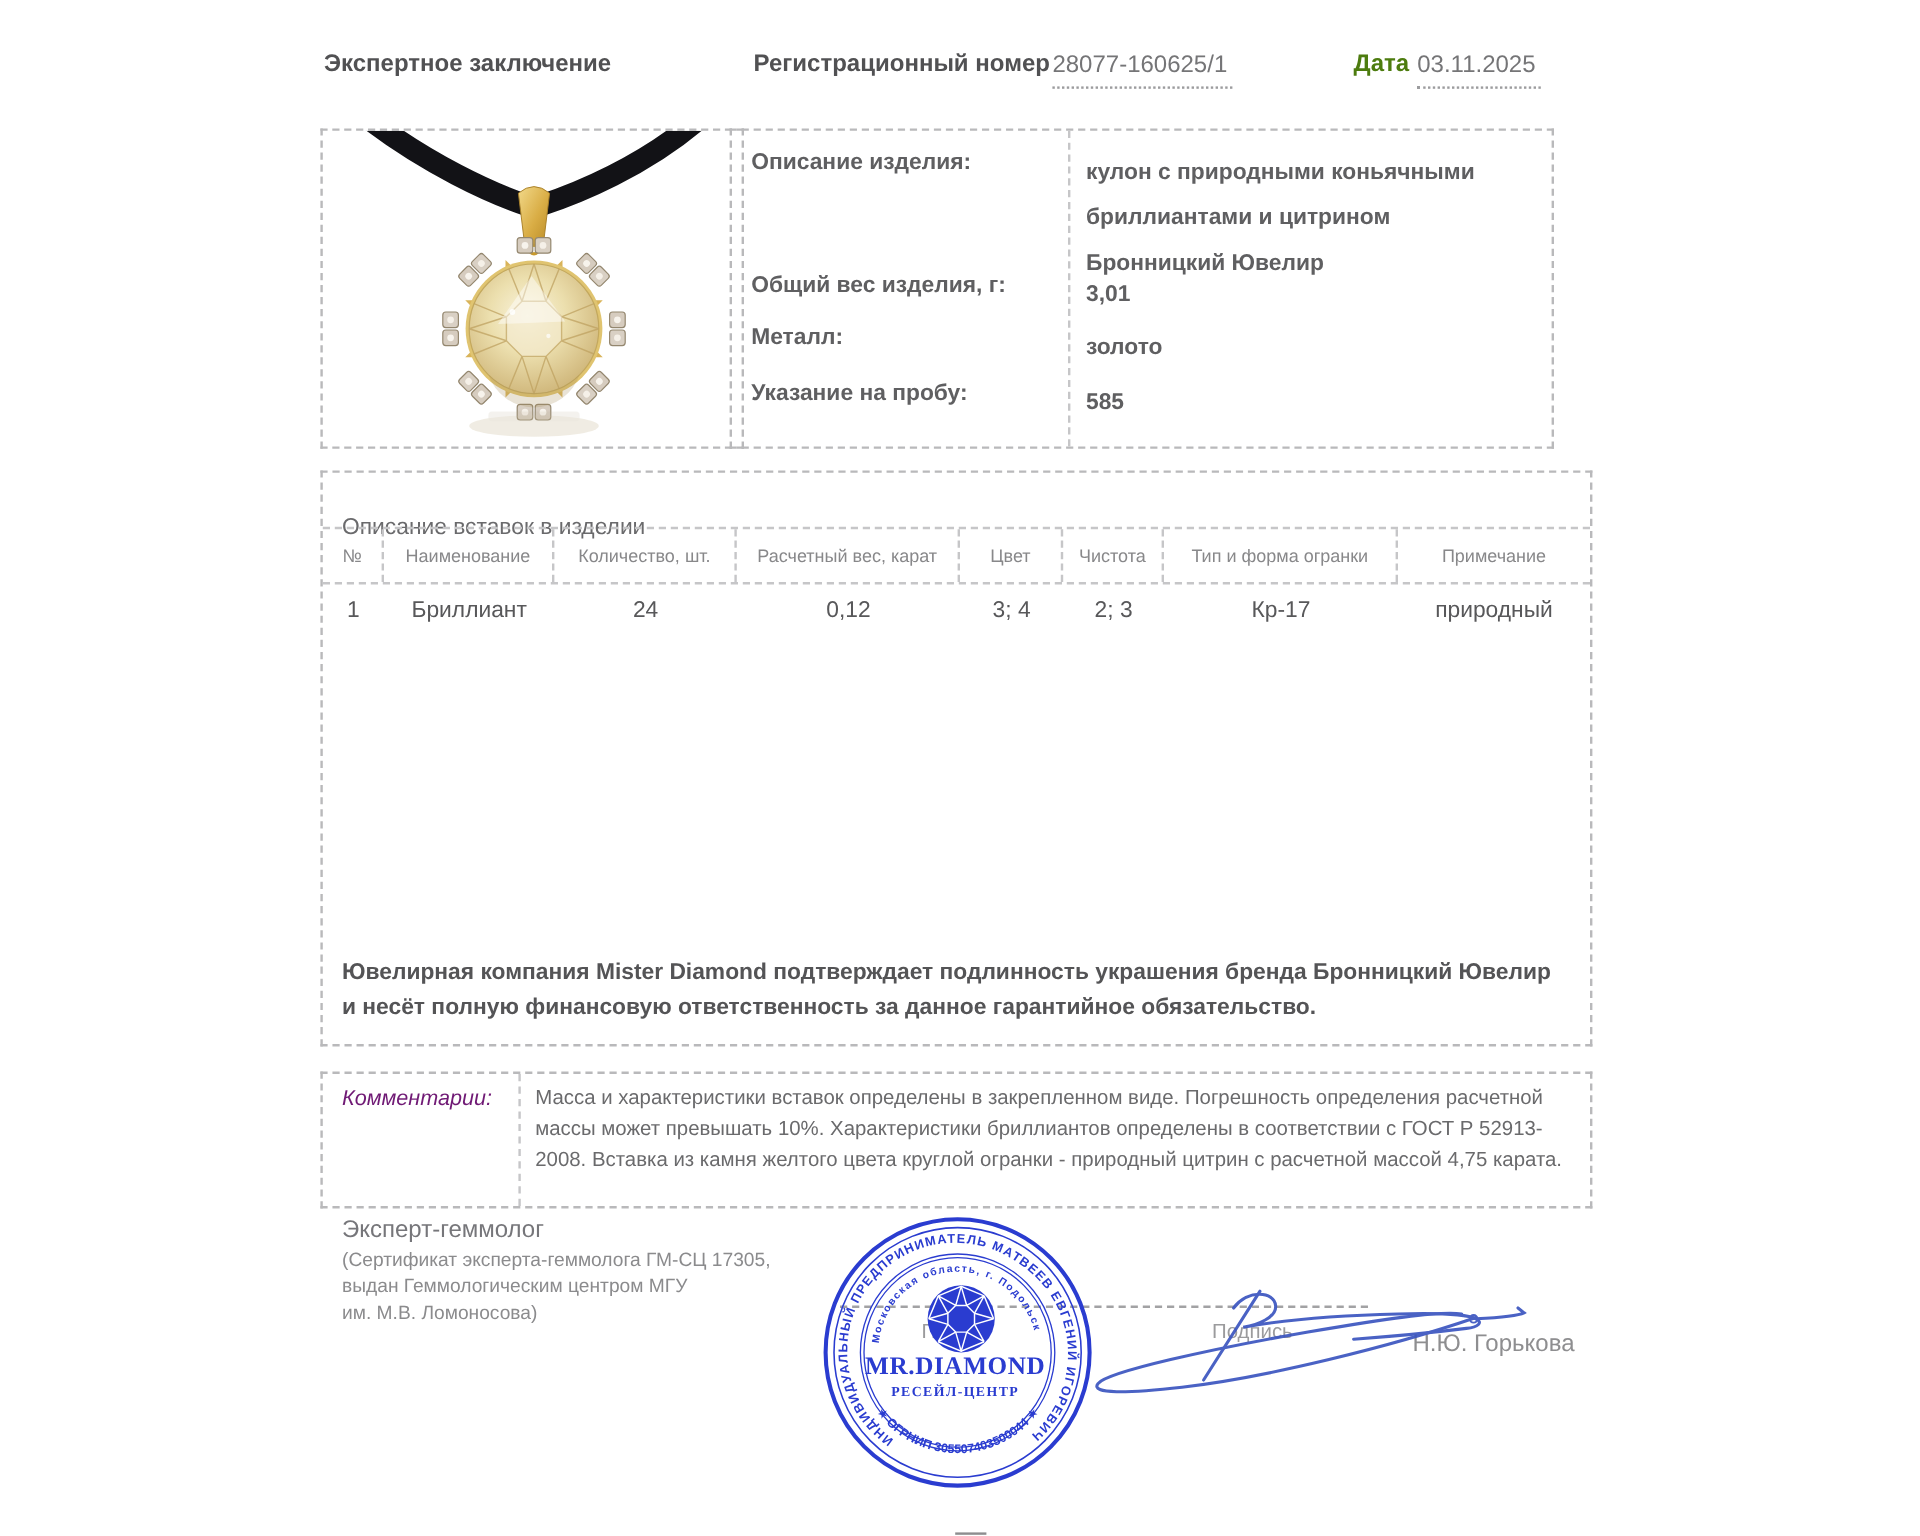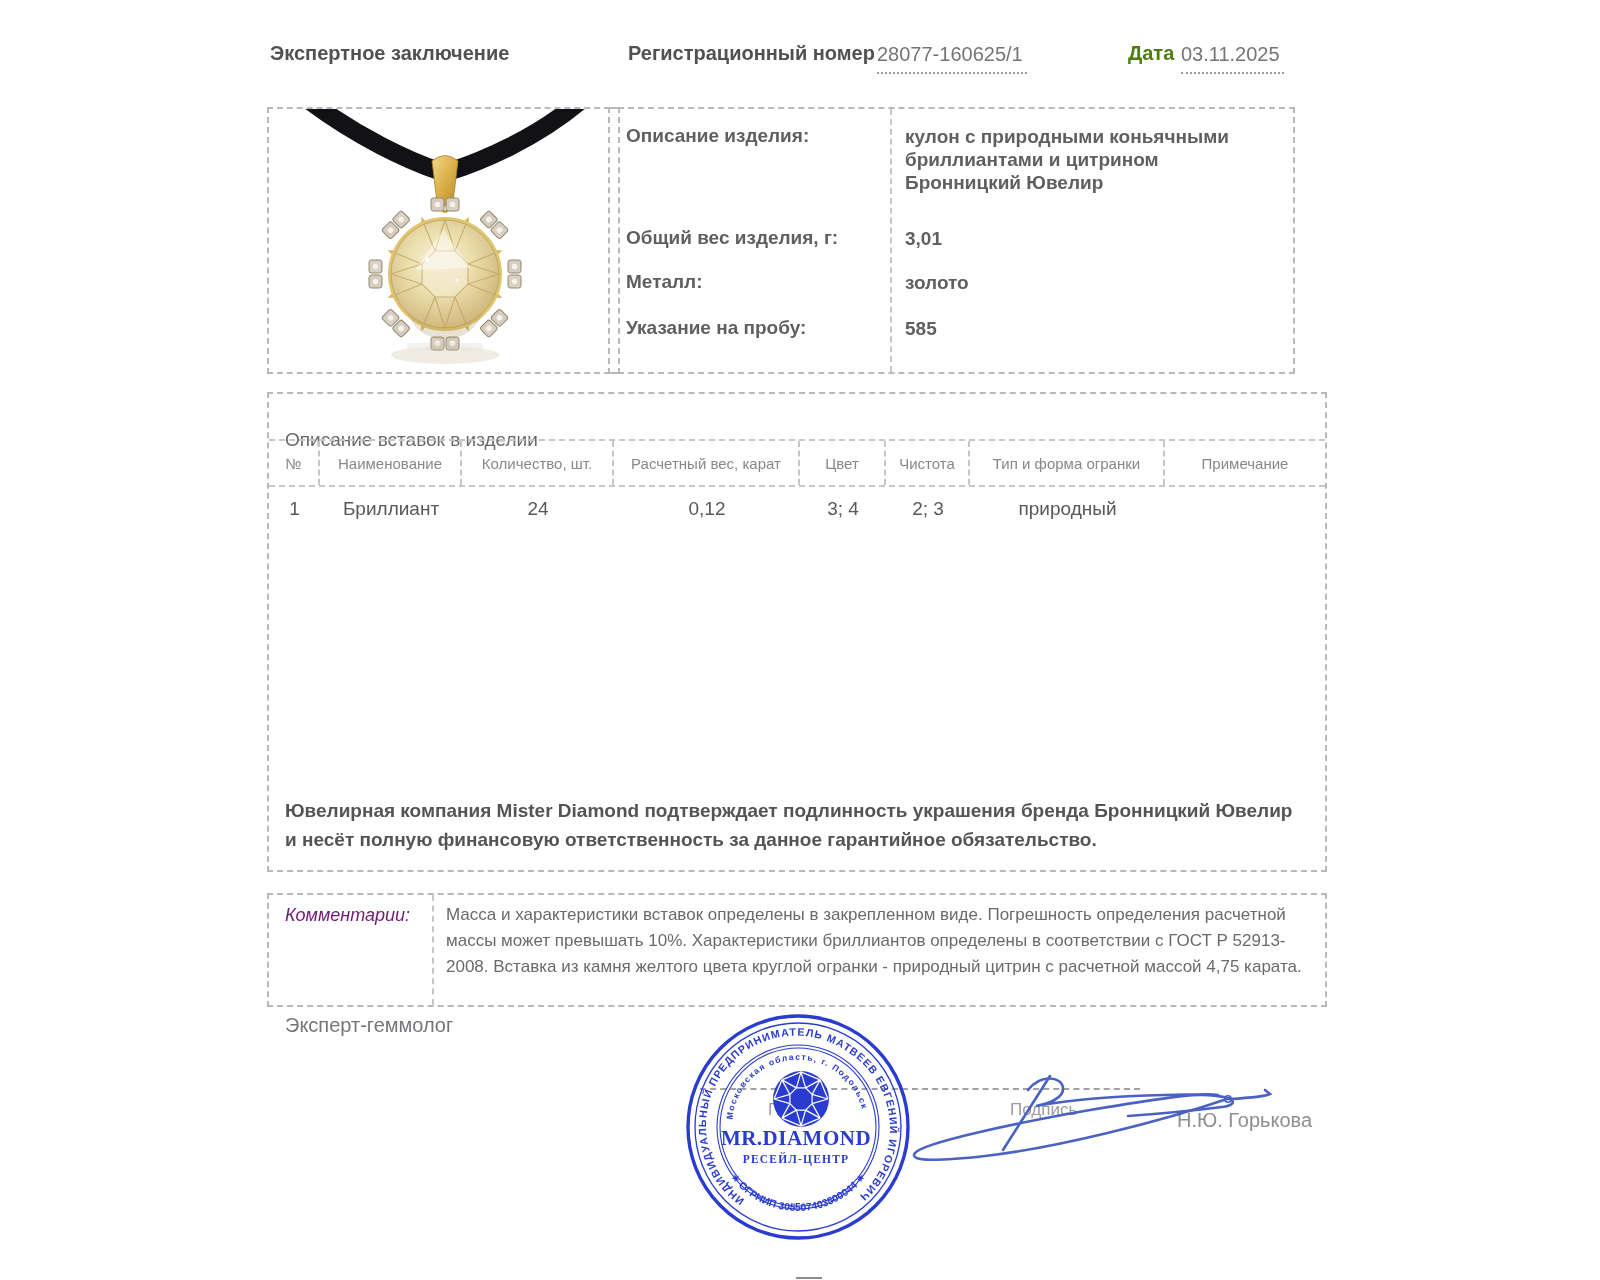--- a/index.html
+++ b/index.html
@@ -18,21 +18,21 @@
   
   .dashed{border:2px dashed #b9b9bb;}
 
   .photo-box{position:absolute;left:267px;top:107px;width:349px;height:263px;overflow:hidden;background:#fff;}
   .photo-box svg{display:block;}
 
   .desc-box{position:absolute;left:608px;top:107px;width:683px;height:263px;font-weight:bold;}
   .desc-divider{position:absolute;left:280px;top:0;bottom:0;border-left:2px dashed #c6c6c8;}
   .desc-row{position:absolute;left:0;width:100%;}
   .desc-label{position:absolute;left:16px;font-size:19px;color:#5f5f61;}
-  .desc-value{position:absolute;left:295px;width:372px;font-size:19px;line-height:23px;color:#5f5f61;}
+  .desc-value{position:absolute;left:295px;width:372px;font-size:19px;line-height:38px;color:#5f5f61;}
 
   
   .table-box{position:absolute;left:267px;top:392px;width:1056px;height:476px;}
   .table-title{position:absolute;left:16px;top:16px;font-size:19px;color:#6a6a6c;margin-top:19px;}
   .thead{position:absolute;left:0;top:45px;width:1056px;height:48px;
          border-top:2px dashed #c6c6c8;border-bottom:2px dashed #c6c6c8;
          display:grid;grid-template-columns:51px 142px 152px 186px 86px 84px 195px 160px;box-sizing:border-box;}
   .th{display:flex;align-items:center;justify-content:center;font-size:15px;color:#88888a;
       border-right:2px dashed #c6c6c8;box-sizing:border-box;text-align:center;padding:0 4px;}
   .th:last-child{border-right:none;}
@@ -170,32 +170,38 @@
       <div class="th">Тип и форма огранки</div>
       <div class="th">Примечание</div>
     </div>
     <div class="trow">
       <div class="td">1</div>
       <div class="td">Бриллиант</div>
       <div class="td">24</div>
       <div class="td">0,12</div>
       <div class="td">3; 4</div>
       <div class="td">2; 3</div>
+      <div class="td">Кр-17</div>
       <div class="td">природный</div>
     </div>
     <div class="statement">Ювелирная компания Mister Diamond подтверждает подлинность украшения бренда Бронницкий Ювелир и несёт полную финансовую ответственность за данное гарантийное обязательство.</div>
   </div>
 
   <div class="comments-box dashed">
     <div class="comments-divider"></div>
     <div class="comments-label">Комментарии:</div>
     <div class="comments-text">Масса и характеристики вставок определены в закрепленном виде. Погрешность определения расчетной массы может превышать 10%. Характеристики бриллиантов определены в соответствии с ГОСТ Р 52913-2008. Вставка из камня желтого цвета круглой огранки - природный цитрин с расчетной массой 4,75 карата.</div>
   </div>
 
   <div class="expert-role">Эксперт-геммолог</div>
+  <div class="expert-cert">
+    <div>(Сертификат эксперта-геммолога ГМ-СЦ 17305,</div>
+    <div>выдан Геммологическим центром МГУ</div>
+    <div>им. М.В. Ломоносова)</div>
+  </div>
 
   <div class="seal-sign-line"></div>
   <div class="seal-label">Печать</div>
   <div class="sign-label">Подпись</div>
   <div class="expert-name">Н.Ю. Горькова</div>
 
   <svg class="signature-svg" width="420" height="140" viewBox="0 0 420 140">
     <g fill="none" stroke="#3b55c0" stroke-width="2.6" stroke-linecap="round" opacity="0.92">
       <path d="M 370,58 C 300,82 195,108 125,116 C 80,121 48,122 55,113 C 63,103 150,84 230,70 C 290,60 340,52 358,55"></path>
       <path d="M 190,36 L 143,110"></path>

